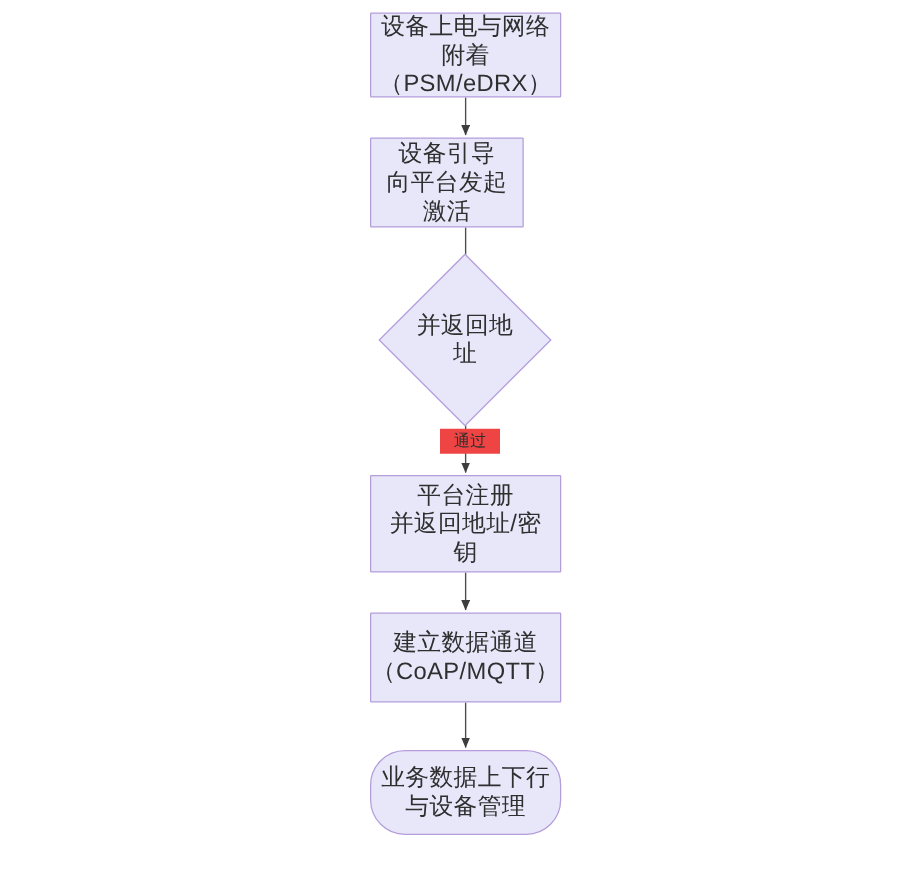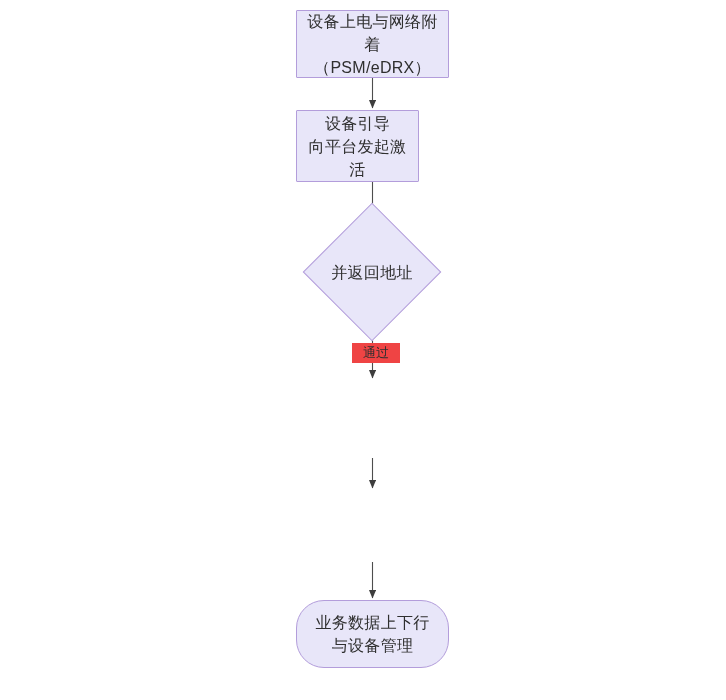--- a/index.html
+++ b/index.html
@@ -44,21 +44,21 @@
     text-align: center;
   }
 
   .node-rect {
     background: #e8e6f9;
     border: 1px solid #b39ddb;
     border-radius: 1px;
   }
 
   .node-label {
-    font-size: 16px;
+    font-size: 19px;
     line-height: 23px;
     color: #2f2f2f;
     letter-spacing: 0.3px;
     white-space: pre-line;
     padding: 0 6px;
   }
 
   
   .node-diamond {
     width: 98px;
@@ -128,20 +128,28 @@
 向平台发起激活</span>
   </div>
 
   <div class="node node-diamond" style="left:323px; top:223px; width:98px; height:98px;">
     <span class="diamond-shape"></span>
     <span class="node-label">并返回地址</span>
   </div>
 
   <div class="edge-label" style="left:352px; top:343px; width:42px;">通过</div>
 
+  <div class="node node-rect" style="left:296px; top:380px; width:153px; height:78px;">
+    <span class="node-label">平台注册
+并返回地址/密钥</span>
+  </div>
 
+  <div class="node node-rect" style="left:296px; top:490px; width:153px; height:72px;">
+    <span class="node-label">建立数据通道
+（CoAP/MQTT）</span>
+  </div>
 
   <div class="node node-rect" style="left:296px; top:600px; width:153px; height:68px;border-radius:28px;">
     <span class="node-label">业务数据上下行
 与设备管理</span>
   </div>
 
 </div>
 
 </body></html>

